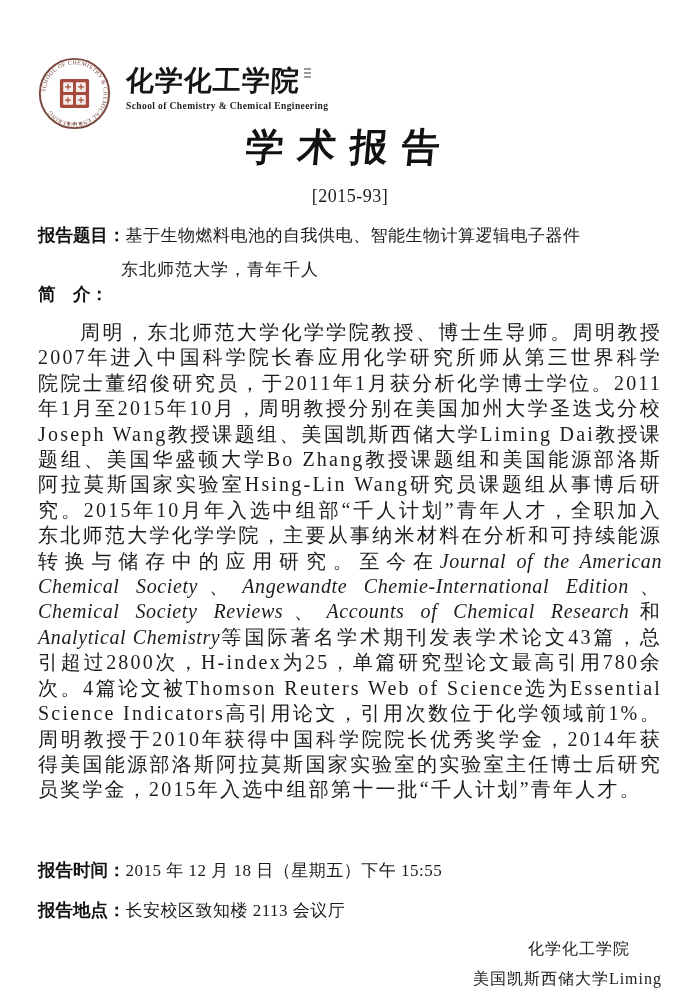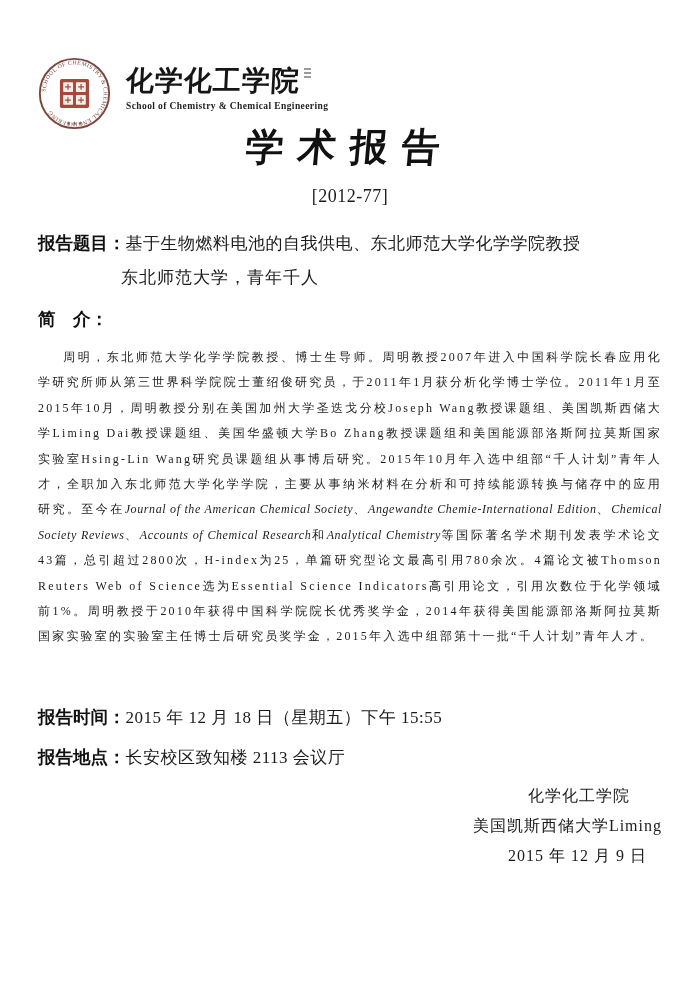--- a/index.html
+++ b/index.html
@@ -29,34 +29,34 @@
   
   .doc-title {
     text-align:center; margin-top:-6px; font-size:38px; font-weight:900;
     letter-spacing:14px; line-height:46px; color:#111;
   }
   .doc-title span { display:inline-block; transform:skewX(-5deg); }
   .doc-no { text-align:center; margin-top:16px; font-size:18px; line-height:20px; letter-spacing:0.5px; }
 
   
   .row { display:flex; margin:13px 38px 0 38px; font-size:17px; line-height:25px; }
-  .row.first { margin-top:25px; }
+  .row.first { margin-top:17px; }
   .label {
     flex:0 0 83px; font-weight:bold; white-space:pre;
     font-family:"Liberation Sans","DejaVu Sans",sans-serif;
     font-size:17.5px; color:#111;
   }
   .value { letter-spacing:0.5px; }
   .indent-line { margin:9px 38px 0 121px; font-size:17px; line-height:25px; letter-spacing:1px;font-family:Liberation Serif, serif; }
-  .row.intro-row { margin-top:17px; }
+  .row.intro-row { margin-top:0; }
 
   
   .intro-p {
     width:624px; margin:13px 38px 0 38px;
-    font-size:12px; line-height:25.4px; letter-spacing:2.2px;
+    font-size:20px; line-height:25.4px; letter-spacing:2.2px;
     text-align:justify; text-indent:2.1em; color:#1c1c1c;
   }
   .seg-italic { font-style:italic; letter-spacing:0.6px; }
 
   
   .row.time-row { margin-top:55px; }
   .row.venue-row { margin-top:15px; }
 
   
   .footer { margin:11px 38px 0 38px; text-align:right; font-size:16px; line-height:30px; letter-spacing:1px; }
@@ -92,25 +92,25 @@
         <span class="logo-cn">化学化工学院</span><span class="logo-mark"><i></i><i></i><i></i></span>
       </div>
       <div class="logo-en">School of Chemistry &amp; Chemical Engineering</div>
     </div>
   </div>
 
   <div class="doc-title">
     <span>学术报告</span>
   </div>
 
-  <div class="doc-no">[2012-77]</div>
+  <div class="doc-no">[2015-93]</div>
 
   <div class="row first">
     <span class="label">报告题目：</span>
-    <span class="value">基于生物燃料电池的自我供电、东北师范大学化学学院教授</span>
+    <span class="value">基于生物燃料电池的自我供电、智能生物计算逻辑电子器件</span>
   </div>
 
 
   <div class="indent-line">东北师范大学，青年千人</div>
 
   <div class="row intro-row">
     <span class="label">简　介：</span>
   </div>
 
   <p class="intro-p" id="introParagraph"><span>周明，东北师范大学化学学院教授、博士生导师。周明教授2007年进入中国科学院长春应用化学研究所师从第三世界科学院院士董绍俊研究员，于2011年1月获分析化学博士学位。2011年1月至2015年10月，周明教授分别在美国加州大学圣迭戈分校Joseph Wang教授课题组、美国凯斯西储大学Liming Dai教授课题组、美国华盛顿大学Bo Zhang教授课题组和美国能源部洛斯阿拉莫斯国家实验室Hsing-Lin Wang研究员课题组从事博后研究。2015年10月年入选中组部“千人计划”青年人才，全职加入东北师范大学化学学院，主要从事纳米材料在分析和可持续能源转换与储存中的应用研究。至今在</span><span class="seg-italic">Journal of the American Chemical Society</span><span>、</span><span class="seg-italic">Angewandte Chemie-International Edition</span><span>、</span><span class="seg-italic">Chemical Society Reviews</span><span>、</span><span class="seg-italic">Accounts of Chemical Research</span><span>和</span><span class="seg-italic">Analytical Chemistry</span><span>等国际著名学术期刊发表学术论文43篇，总引超过2800次，H-index为25，单篇研究型论文最高引用780余次。4篇论文被Thomson Reuters Web of Science选为Essential Science Indicators高引用论文，引用次数位于化学领域前1%。周明教授于2010年获得中国科学院院长优秀奖学金，2014年获得美国能源部洛斯阿拉莫斯国家实验室的实验室主任博士后研究员奖学金，2015年入选中组部第十一批“千人计划”青年人才。</span></p>

